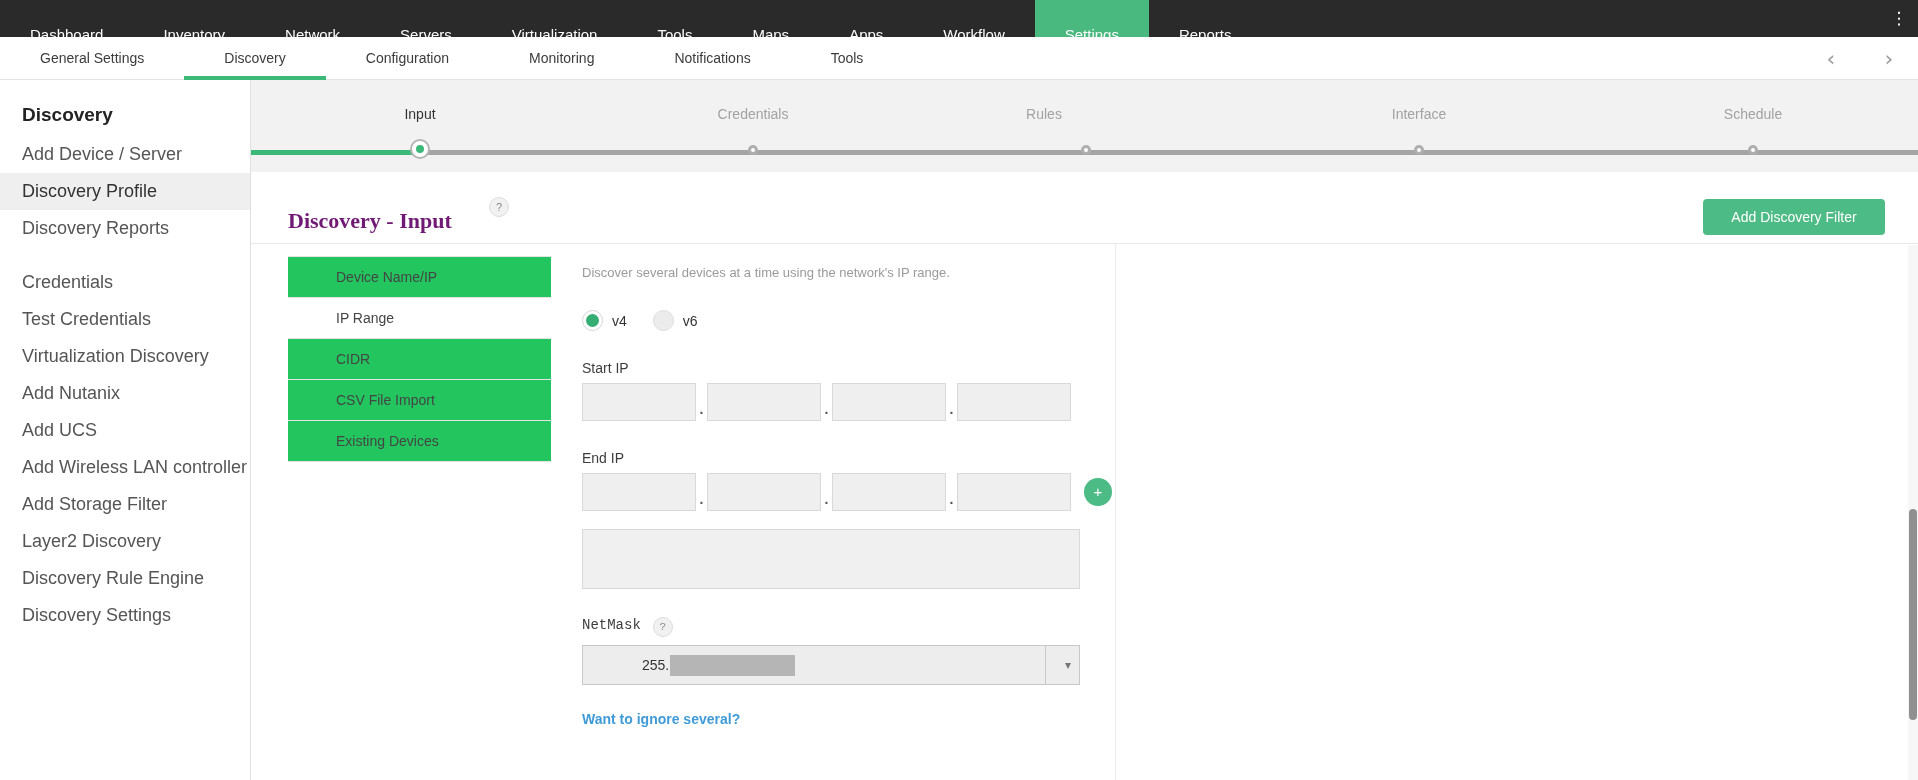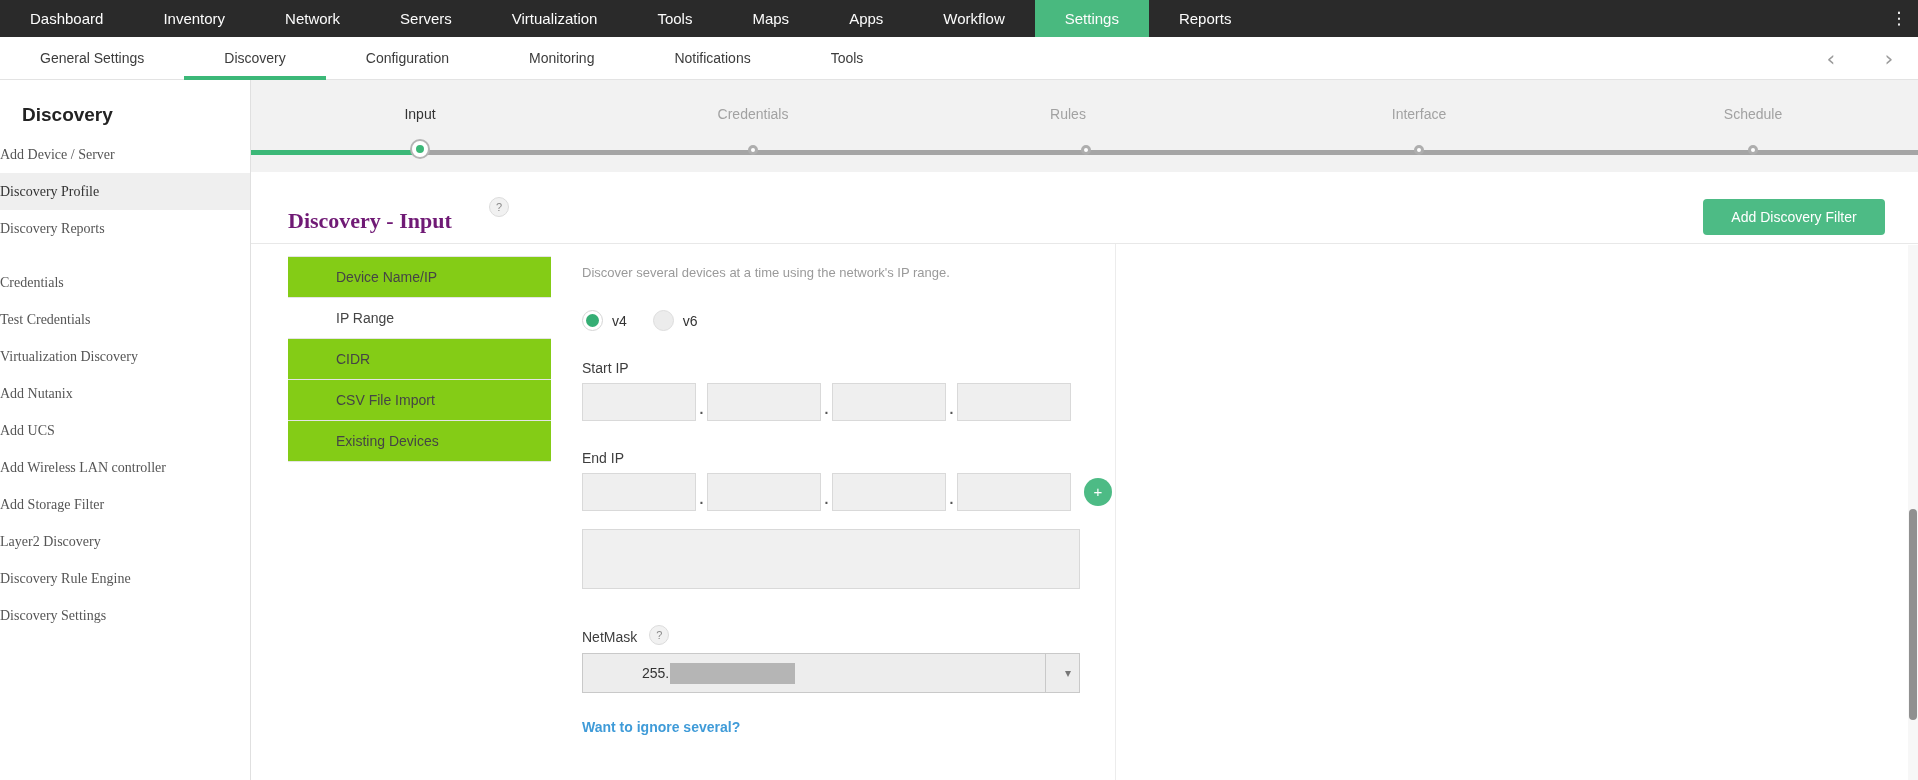--- a/index.html
+++ b/index.html
@@ -1,39 +1,39 @@
 <!DOCTYPE html>
 <html><head>
 <meta charset="utf-8">
 <style>
   * { margin:0; padding:0; box-sizing:border-box; }
   html,body { width:1918px; height:780px; background:#fff; font-family:"Liberation Sans", sans-serif; overflow:hidden; }
   .app { position:relative; width:1918px; height:780px; background:#fff; overflow:hidden; }
 
   
   .topnav { display:flex; align-items:stretch; height:37px; background:#2a2a2a; color:#fff; }
-  .tn-item { padding:0 30px; line-height:37px; font-size:15px; color:#fcfcfc; cursor:pointer; white-space:nowrap; }
+  .tn-item { padding:16px 30px; line-height:37px; font-size:15px; color:#fcfcfc; cursor:pointer; white-space:nowrap; }
   .tn-item.active { background:#49b97f; }
   .tn-spacer { flex:1; }
   .kebab { width:38px; line-height:37px; text-align:center; font-size:17px; color:#fff; cursor:pointer; letter-spacing:0; }
 
   
   .subnav { position:relative; display:flex; align-items:stretch; height:43px; background:#fff; border-bottom:1px solid #e3e3e3; }
   .sn-item { position:relative; padding:0 40px; line-height:43px; font-size:14px; color:#3c3c3c; cursor:pointer; white-space:nowrap; }
   .sn-item.active::after { content:""; position:absolute; left:0; right:0; bottom:-1px; height:4px; background:#3cb878; }
   .sn-spacer { flex:1; }
   .sn-chev { width:58px; line-height:43px; text-align:center; font-size:22px; color:#9b9b9b; cursor:pointer; font-family:"DejaVu Sans", sans-serif; }
 
   
   .bodyrow { display:flex; height:700px; }
 
   
   .sidebar { position:relative; width:251px; background:#fff; border-right:1px solid #e0e0e0; flex:0 0 251px; }
   .sb-title { font-size:19px; font-weight:700; color:#232323; padding:24px 0 10px 22px; }
-  .sb-item { height:37px; line-height:37px; font-size:14px; color:#555; cursor:pointer; white-space:nowrap;font-family:Liberation Serif, serif; }
+  .sb-item { height:37px; line-height:37px; padding-left:22px; font-size:18px; color:#555; cursor:pointer; white-space:nowrap; }
   .sb-item.active { background:#efefef; color:#333; }
   .sb-gap { height:17px; }
 
   
   .main { position:relative; flex:1; background:#fff; }
 
   
   .stepper { position:absolute; left:0; top:0; width:1667px; height:92px; background:#f2f2f2; }
   .step-label { position:absolute; top:26px; transform:translateX(-50%); font-size:14px; color:#a2a2a2; cursor:pointer; white-space:nowrap; }
   .step-label.active { color:#333; }
@@ -45,38 +45,38 @@
   
   .page-title { position:absolute; left:37px; top:128px; font-family:"Liberation Serif", serif; font-size:22px; font-weight:700; color:#701a75; }
   .help-badge { position:absolute; width:20px; height:20px; border-radius:50%; background:#f1f1f1; border:1px solid #dcdcdc; color:#8a8a8a; font-size:11px; line-height:18px; text-align:center; cursor:pointer; }
   .help-title { left:238px; top:117px; }
   .btn-green { position:absolute; left:1452px; top:119px; width:182px; height:36px; background:#4dbb85; border:none; border-radius:4px; color:#fff; font-size:14px; font-family:"Liberation Sans", sans-serif; cursor:pointer; }
   .hdr-divider { position:absolute; left:0; top:163px; width:1667px; height:1px; background:#e8e8e8; }
   .v-divider { position:absolute; left:864px; top:164px; bottom:0; width:1px; background:#ececec; }
 
   
   .mtabs { position:absolute; left:37px; top:176px; width:263px; border-top:1px solid #e4e4e4; }
-  .mtab { height:41px; line-height:41px; padding-left:48px; font-size:14px; color:#454545; background:#84cc16; border-bottom:1px solid #e4e4e4; cursor:pointer; white-space:nowrap; }
+  .mtab { height:41px; line-height:41px; padding-left:48px; font-size:14px; color:#454545; background:#22c55e; border-bottom:1px solid #e4e4e4; cursor:pointer; white-space:nowrap; }
   .mtab.active { background:#fff; }
 
   
   .form { position:absolute; left:331px; top:176px; width:500px; }
   .form-desc { font-size:13px; color:#9a9a9a; margin-top:9px; }
   .radios { display:flex; align-items:center; margin-top:30px; }
   .radio-outer { width:21px; height:21px; border-radius:50%; background:#ececec; border:1px solid #ddd; cursor:pointer; position:relative; }
   .radio-outer.checked { background:#fff; border:1px solid #d5d5d5; }
   .radio-outer.checked::after { content:""; position:absolute; left:3px; top:3px; width:13px; height:13px; border-radius:50%; background:#35ae74; }
   .radio-lab { font-size:14px; color:#333; margin:0 26px 0 9px; }
   .field-label { font-size:14px; color:#3d3d3d; margin-top:29px; }
   .octet-row { display:flex; align-items:center; margin-top:7px; position:relative; }
   .octet { width:114px; height:38px; background:#efefef; border:1px solid #d9d9d9; font-size:14px; color:#333; padding:0 8px; font-family:"Liberation Sans", sans-serif; }
   .octet-dot { width:11px; text-align:center; color:#555; font-weight:700; font-size:14px; align-self:flex-end; line-height:24px; }
   .plus-btn { position:absolute; left:502px; top:5px; width:28px; height:28px; border-radius:50%; background:#4dbb85; border:none; color:#fff; font-size:15px; line-height:26px; text-align:center; cursor:pointer; font-family:"Liberation Sans", sans-serif; }
   .ip-textarea { display:block; margin-top:18px; width:498px; height:60px; background:#f0f0f0; border:1px solid #d9d9d9; resize:none; font-family:"Liberation Sans", sans-serif; font-size:13px; color:#444; padding:6px 8px; }
-  .netmask-row { display:flex; align-items:flex-end; margin-top:36px; }
+  .netmask-row { display:flex; align-items:flex-start; margin-top:28px;font-family:Liberation Mono, monospace; }
   .netmask-row .help-badge { position:static; margin-left:12px; }
   .nm-label { font-size:14px; color:#3d3d3d; }
   .nm-select { position:relative; margin-top:8px; width:498px; height:40px; background:#ededed; border:1px solid #c9c9c9; cursor:pointer; display:flex; align-items:center;padding-left:47px; }
   .nm-value { font-size:14px; color:#333; margin-left:12px; }
   .nm-redact { width:125px; height:21px; background:#b5b5b5; margin-left:1px; }
   .nm-sep { position:absolute; left:462px; top:0; bottom:0; width:1px; background:#c9c9c9; }
   .nm-caret { position:absolute; left:472px; top:0; width:26px; height:38px; line-height:38px; text-align:center; color:#777; font-size:12px; font-family:"DejaVu Sans", sans-serif; }
   .ignore-link { display:inline-block; margin-top:26px; font-size:14px; font-weight:700; color:#3f9bd8; cursor:pointer; text-decoration:none; }
 
   
@@ -134,21 +134,21 @@
       <div class="sb-item">Layer2 Discovery</div>
       <div class="sb-item">Discovery Rule Engine</div>
       <div class="sb-item">Discovery Settings</div>
     </div>
 
     <div class="main">
 
       <div class="stepper">
         <div class="step-label active" style="left:169px;">Input</div>
         <div class="step-label" style="left:502px;">Credentials</div>
-        <div class="step-label" style="left:817px;">Rules</div>
+        <div class="step-label" style="left:793px;">Rules</div>
         <div class="step-label" style="left:1168px;">Interface</div>
         <div class="step-label" style="left:1502px;">Schedule</div>
         <div class="step-line"></div>
         <div class="step-line-done"></div>
         <div class="step-dot active" style="left:169px;"></div>
         <div class="step-dot" style="left:502px;"></div>
         <div class="step-dot" style="left:835px;"></div>
         <div class="step-dot" style="left:1168px;"></div>
         <div class="step-dot" style="left:1502px;"></div>
       </div>

